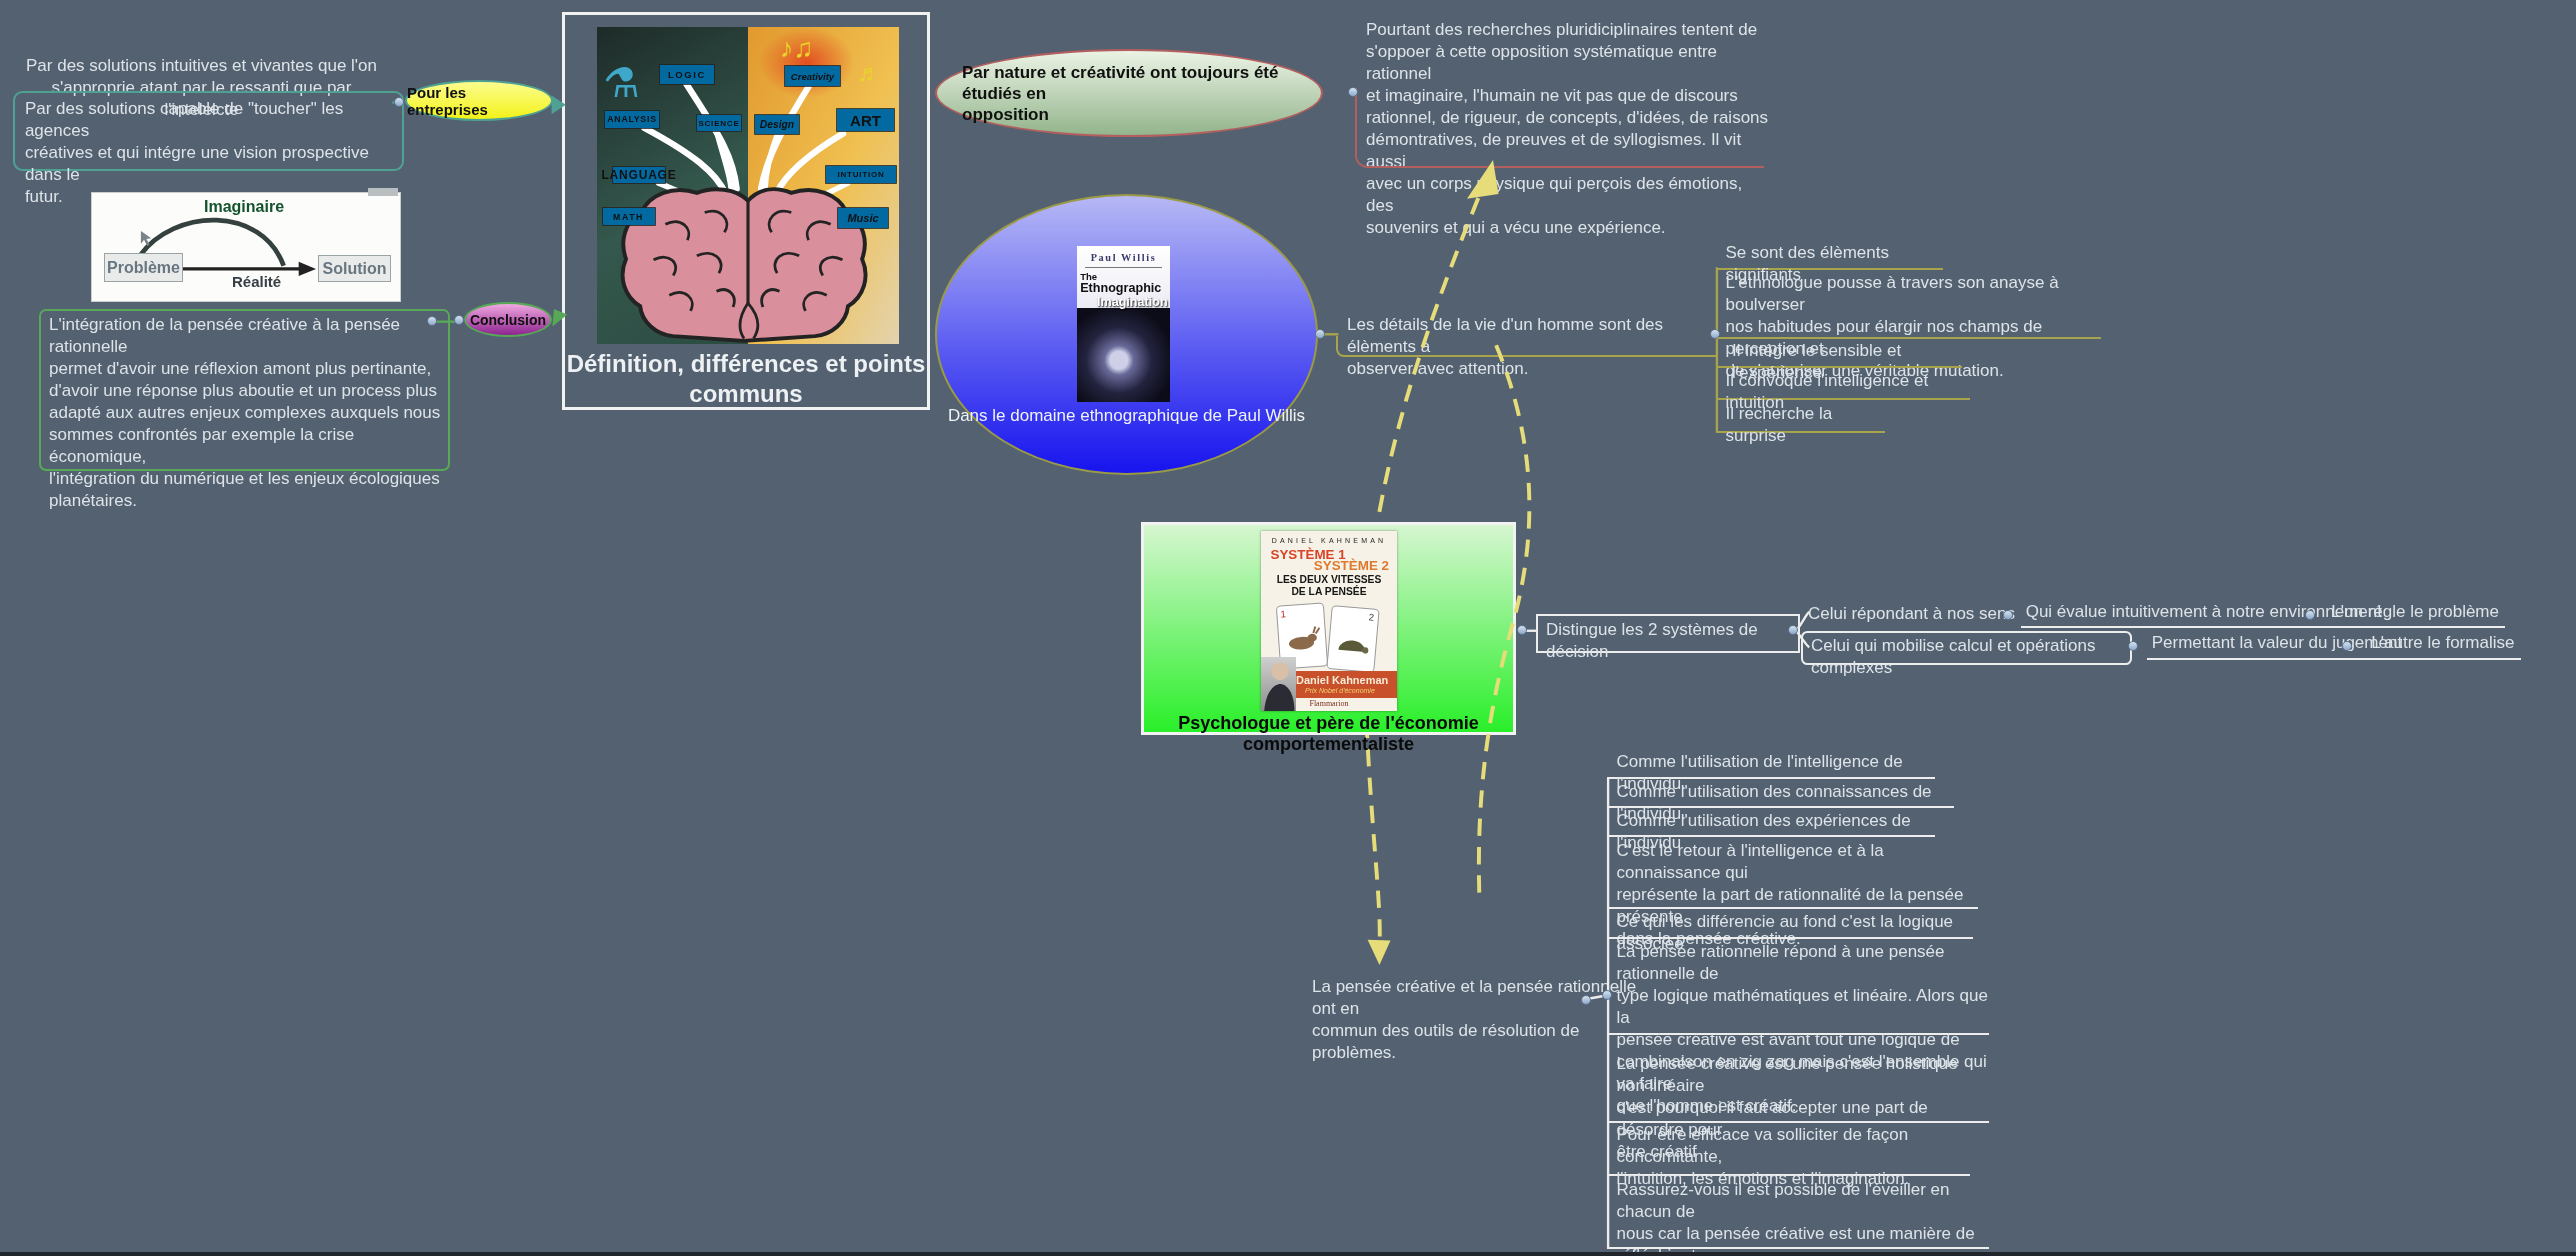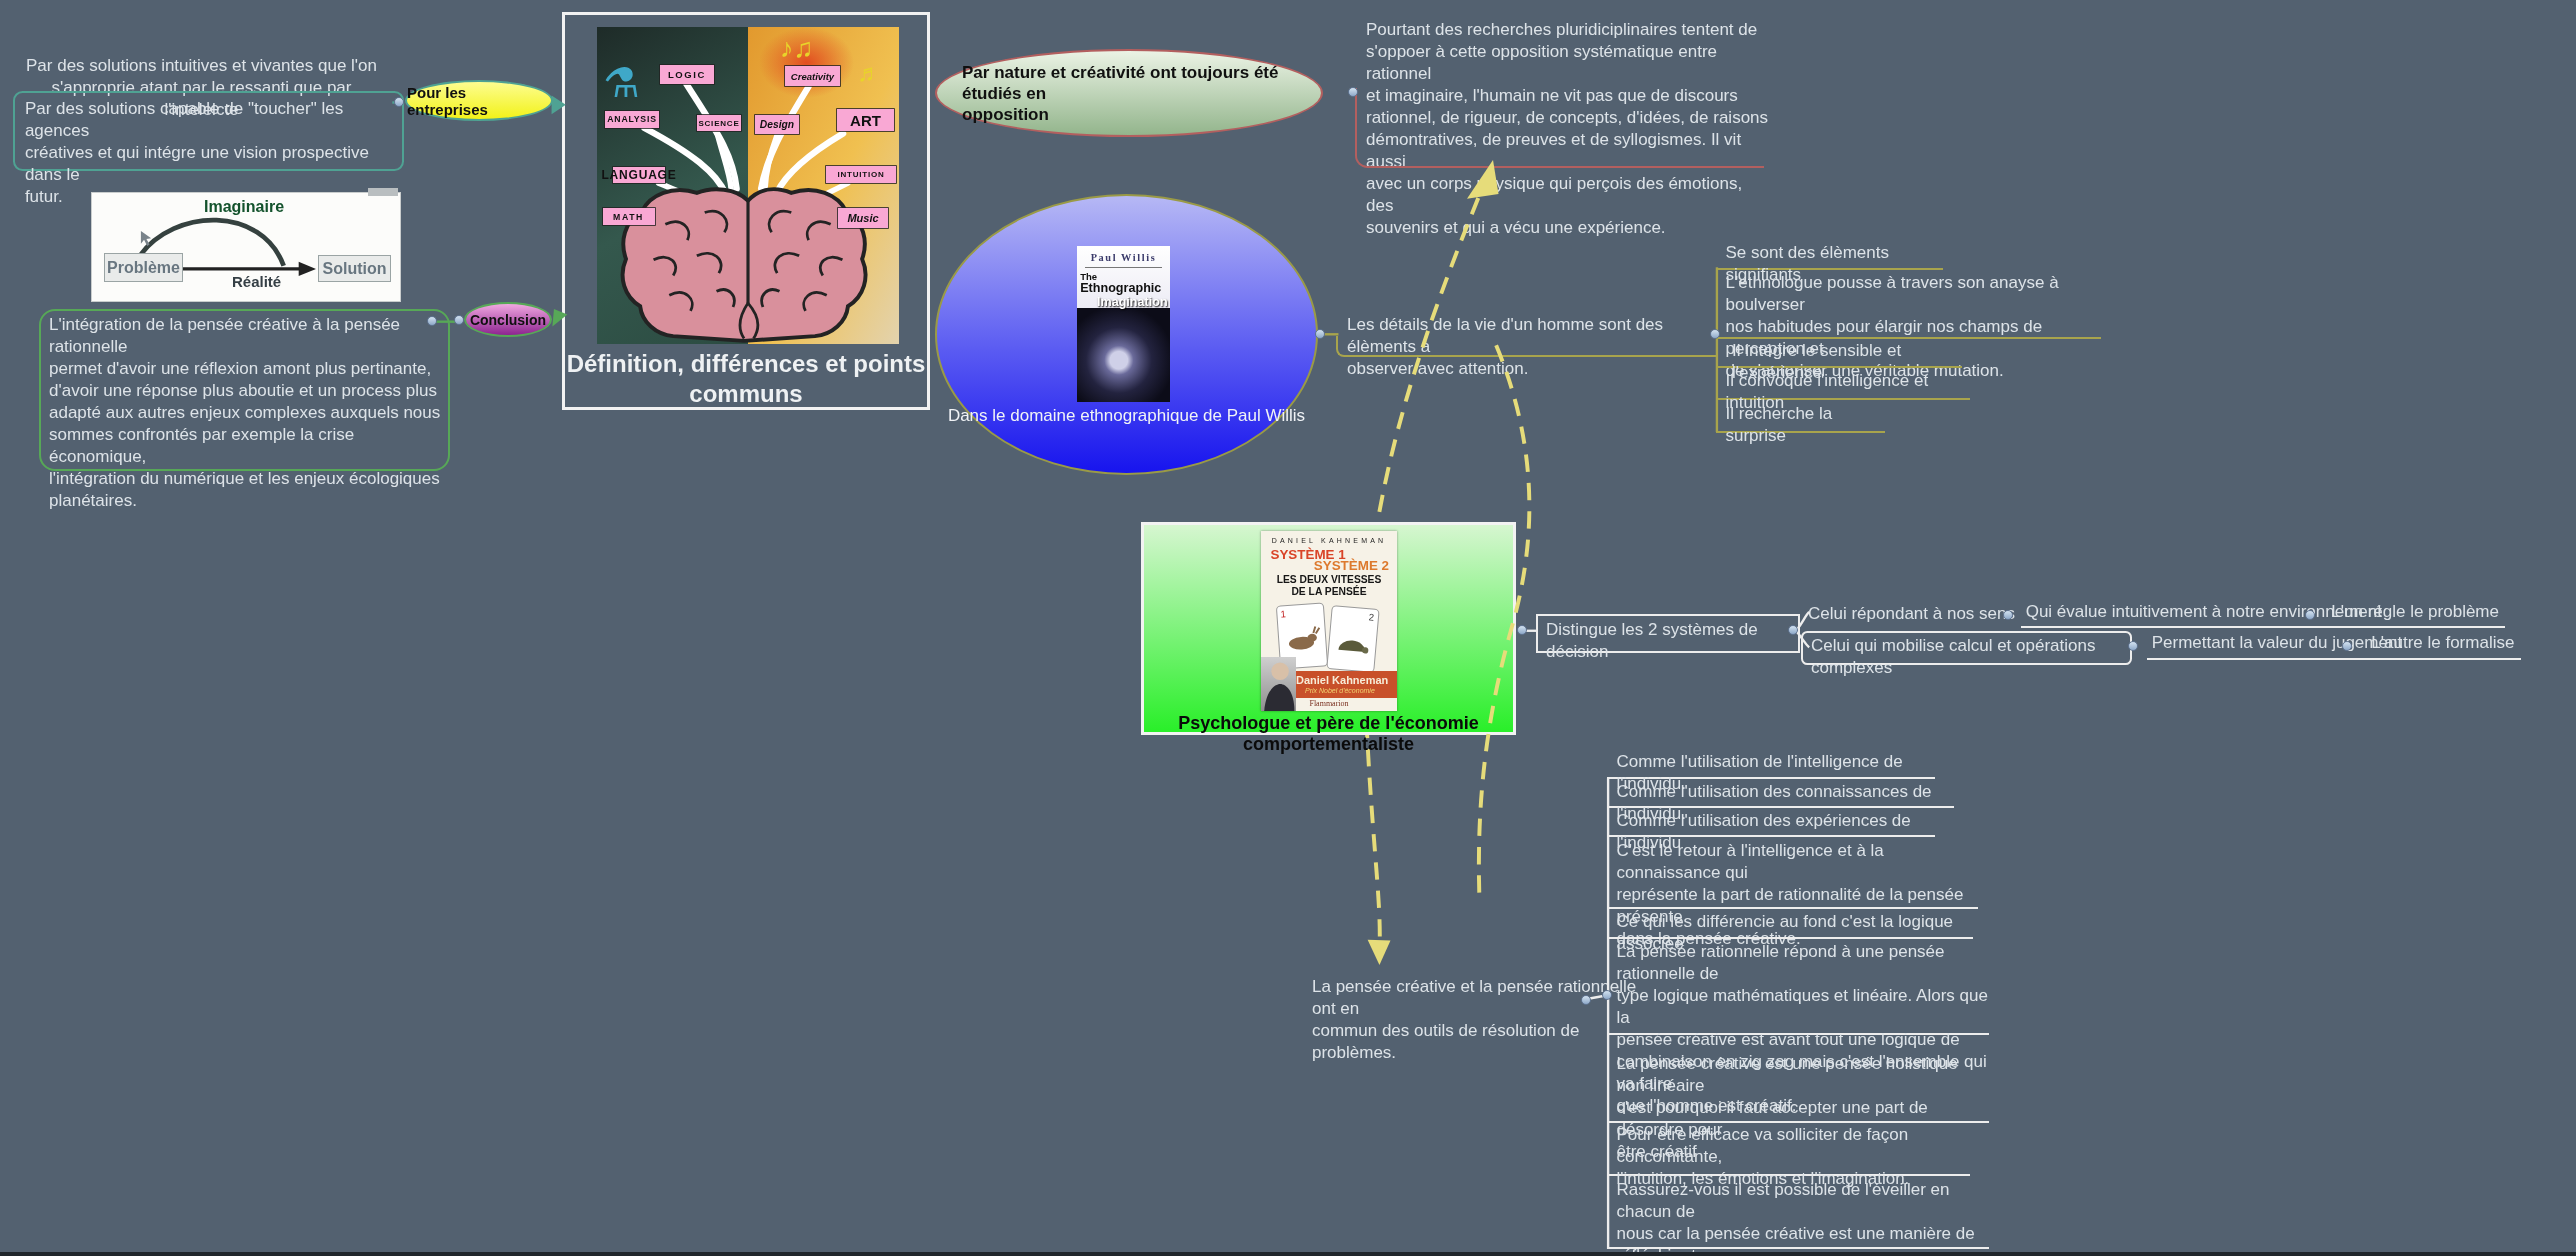--- a/index.html
+++ b/index.html
@@ -8,21 +8,21 @@
   .node{position:absolute;color:#dde3e8;font-size:17px;line-height:22px;white-space:pre-line;}
   .dot{position:absolute;width:10.3px;height:10.3px;border-radius:50%;z-index:6;
     background:linear-gradient(#d3e2f0,#8ea9c9);border:0.8px solid #5f7390;box-sizing:border-box;}
   svg.layer{position:absolute;left:0;top:0;pointer-events:none;}
   #svg-behind{z-index:1;} #svg-front{z-index:5;}
   .ellipse{position:absolute;border-radius:50%;display:flex;align-items:center;justify-content:center;
     font-weight:bold;color:#101010;z-index:2;box-sizing:border-box;}
   .lbox{position:absolute;box-sizing:border-box;z-index:2;}
   .underline-item{position:absolute;box-sizing:border-box;color:#dde3e8;font-size:17px;line-height:22px;
     white-space:pre-line;padding:2.4px 0 0 9.5px;z-index:2;}
-  .brain-label{position:absolute;background:#f9a8d4;color:#111;display:flex;align-items:center;
+  .brain-label{position:absolute;background:#0369a1;color:#111;display:flex;align-items:center;
     justify-content:center;font-weight:bold;box-shadow:0 0 0 0.8px #222;}
   .card{position:absolute;background:#fff;border:0.8px solid #999;border-radius:4.7px;}
 </style>
 </head>
 <body>
 
 <div id="canvas">
 
   <svg id="svg-behind" class="layer" width="2576" height="1256" viewBox="0 0 3266 1593">
     <path d="M1888,218 C1800,430 1722,650 1731,880 C1738,1060 1752,1140 1749,1205" fill="none" stroke="#e6dc7a" stroke-width="5" stroke-dasharray="22 14"></path>
@@ -32,21 +32,21 @@
 s'approprie atant par le ressanti que par l'intelelcte</div>
 
   <div class="node" style="left:13.4px;top:91px;width:377px;height:71px;border:2.4px solid #4fa293;border-radius:9.5px;padding:4.7px 0 0 9.5px;">Par des solutions capable de "toucher" les agences
 créatives et qui intégre une vision prospective dans le
 futur.</div>
 
   <div class="ellipse" style="left:405px;top:80px;width:148px;height:41px;background:linear-gradient(#fdfd90,#f2f218);border:2.4px solid #4fa293;font-size:15px;">
     <span>Pour les entreprises</span>
   </div>
 
-  <div class="node" style="left:39px;top:309px;width:399px;height:155px;border:2.4px solid #57a857;border-radius:16px;padding:3.2px 0 0 8px;">L'intégration de la pensée créative à la pensée rationnelle
+  <div class="node" style="left:39px;top:309px;width:399px;height:155px;border:2.4px solid #57a857;border-radius:7px;padding:3.2px 0 0 8px;">L'intégration de la pensée créative à la pensée rationnelle
 permet d'avoir une réflexion amont plus pertinante,
 d'avoir une réponse plus aboutie et un process plus
 adapté aux autres enjeux complexes auxquels nous
 sommes confrontés par exemple la crise économique,
 l'intégration du numérique et les enjeux écologiques
 planétaires.</div>
 
   <div class="ellipse" style="left:464px;top:302px;width:88px;height:35px;background:linear-gradient(#f0a8e0,#8e2490);border:2.4px solid #57a857;font-size:14px;">
     <span>Conclusion</span>
   </div>

